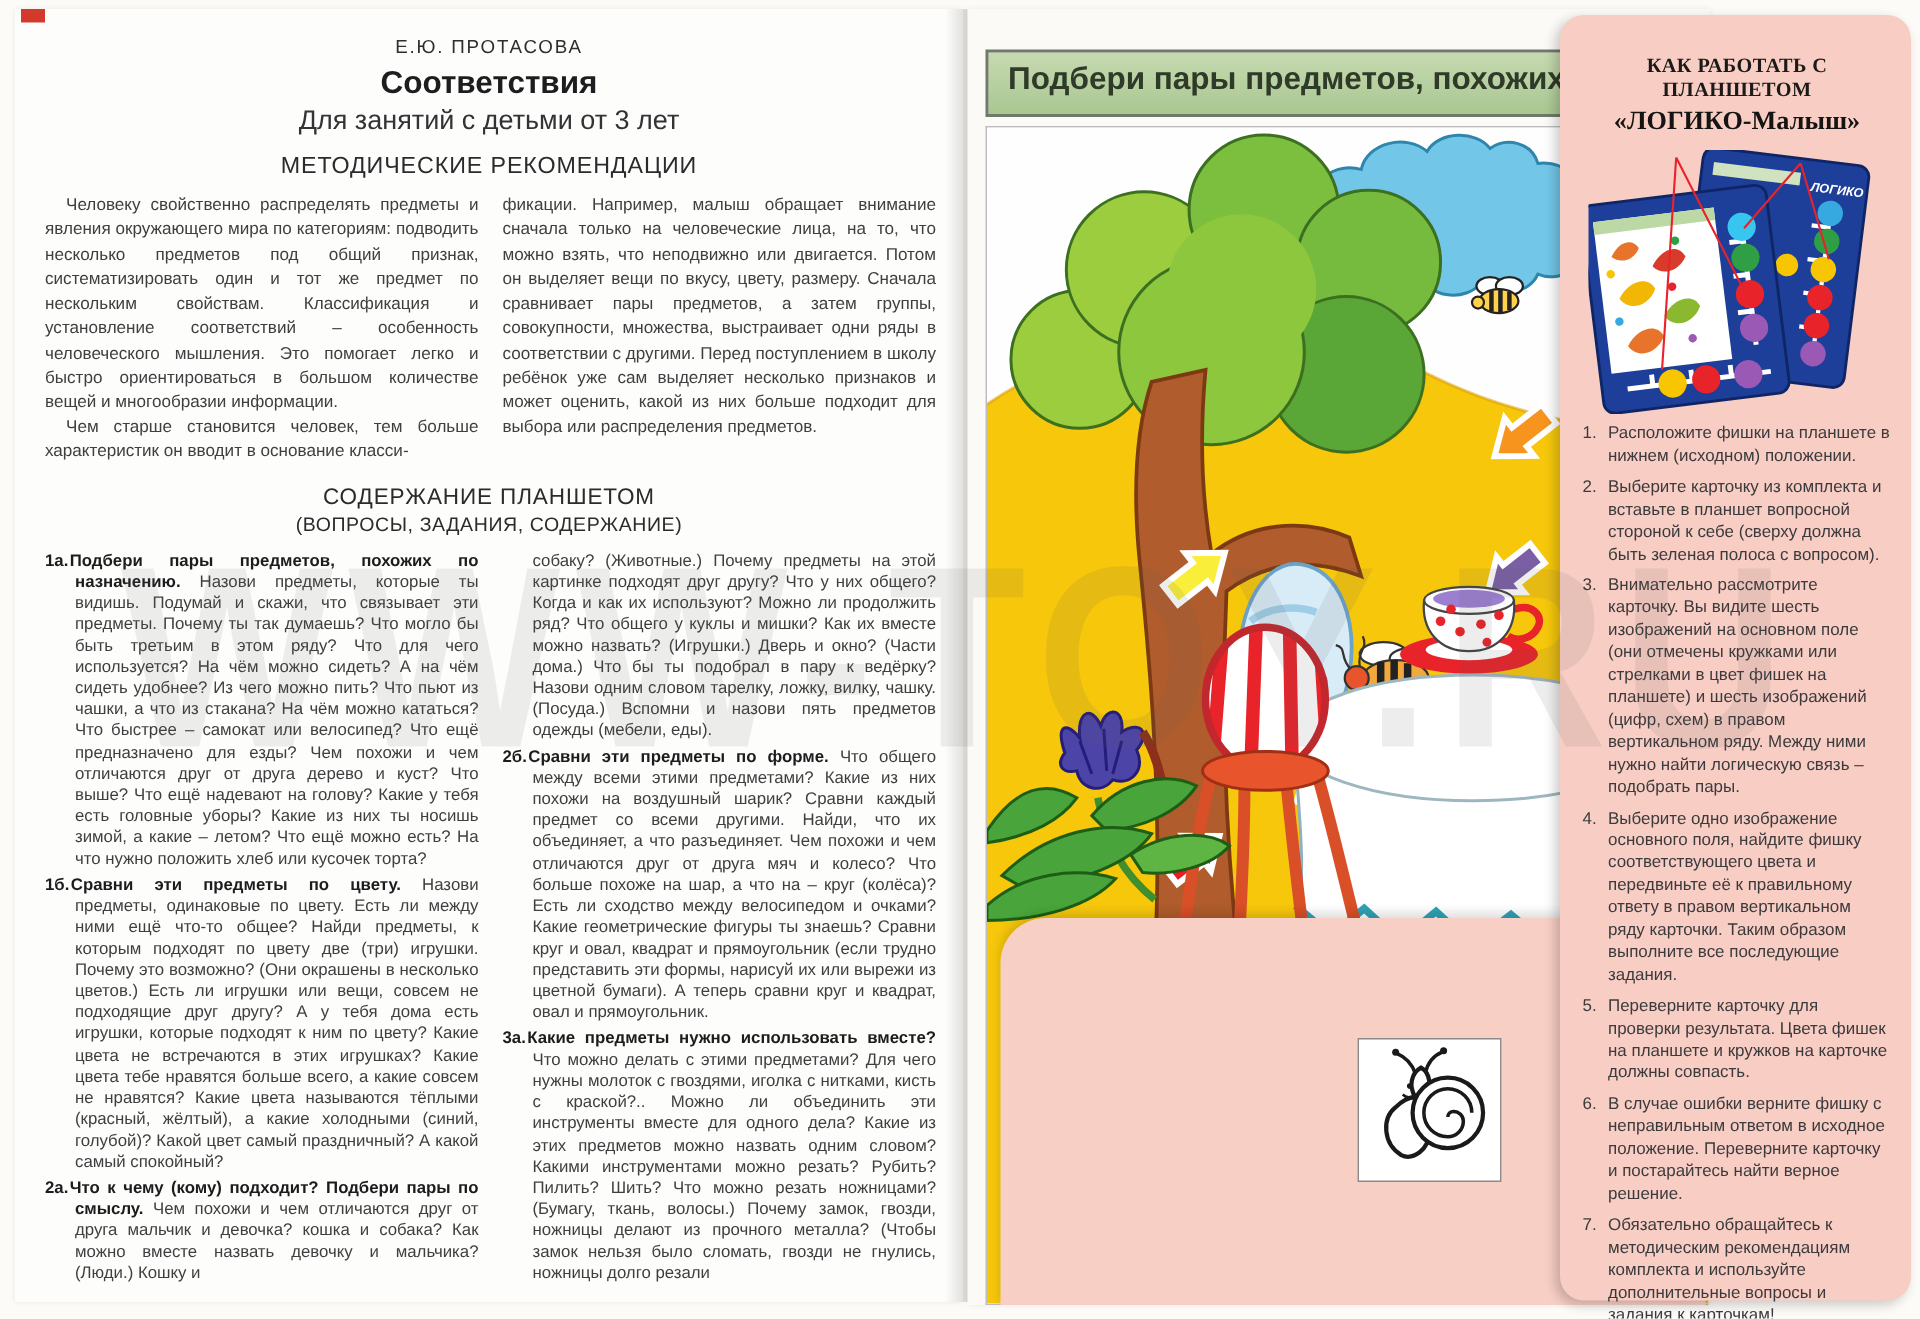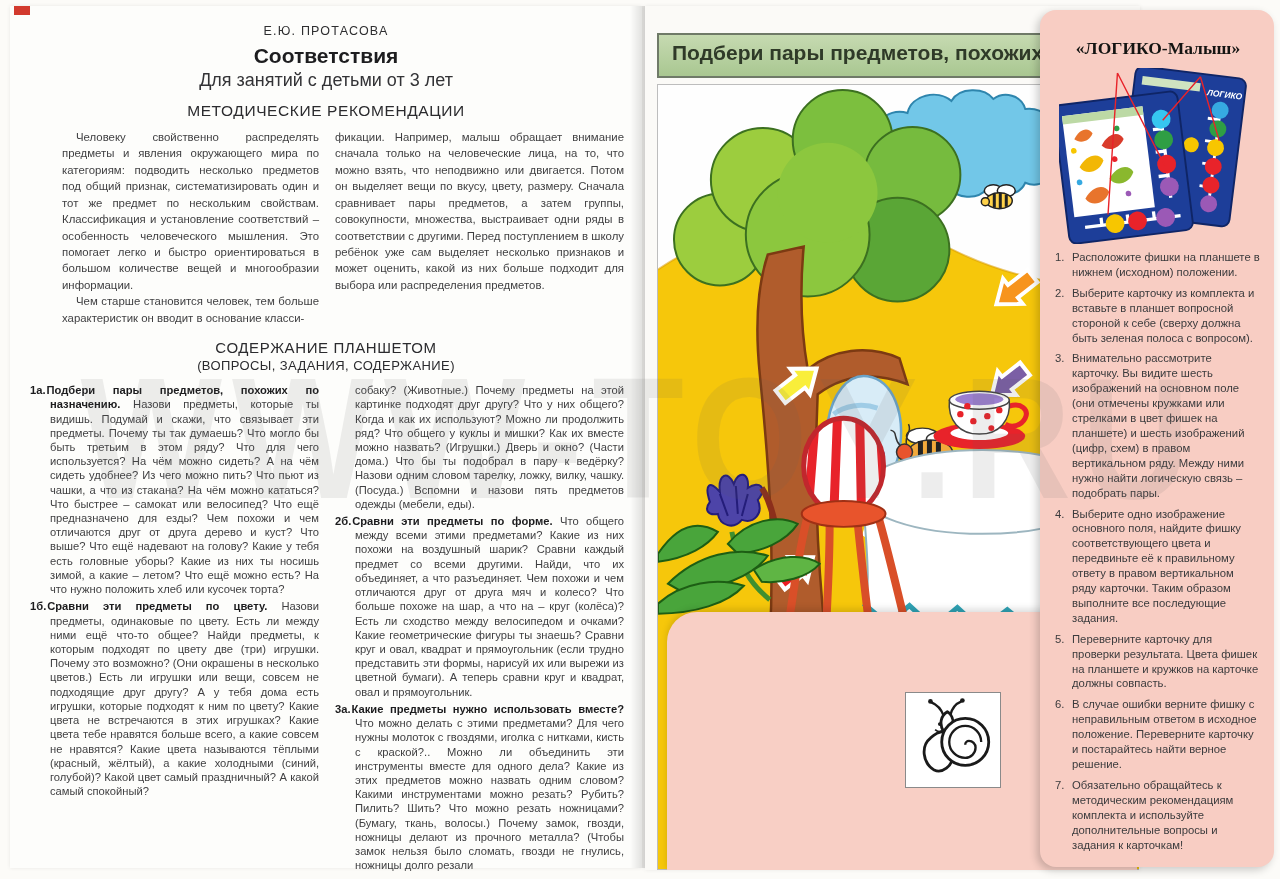--- a/index.html
+++ b/index.html
@@ -20,21 +20,21 @@
   }
   .corner-mark{position:absolute;left:4px;top:0;width:16px;height:9px;background:#d23a2e;}
   .lp-author{margin-top:18px;text-align:center;font-size:12.5px;letter-spacing:1.2px;color:#2e2e30;}
   .lp-title{margin-top:6px;text-align:center;font-size:21px;font-weight:bold;color:#1d1d1f;}
   .lp-subtitle{margin-top:2px;text-align:center;font-size:18px;color:#333336;}
   .lp-section{margin-top:11px;text-align:center;font-size:15.5px;letter-spacing:0.6px;color:#2b2b2e;}
   .cols{display:flex;gap:16px;padding:0 18px 0 20px;}
   .cols .col{flex:1;min-width:0;}
   .intro{margin-top:9px;}
   .para{margin:0;font-size:11.4px;line-height:1.44;text-align:justify;}
-  .para.indent{text-indent:14px;margin-left:32px;}
+  .para.indent{text-indent:14px;}
   .lp-section2{margin-top:13px;text-align:center;color:#2b2b2e;}
   .lp-s2a{font-size:15px;letter-spacing:0.6px;}
   .lp-s2b{font-size:13px;letter-spacing:0.4px;margin-top:2px;}
   .items{margin-top:10px;}
   .item{margin:0 0 3px;font-size:11.2px;line-height:1.27;text-align:justify;padding-left:20px;text-indent:-20px;}
   .item.cont{text-indent:0;}
   .item b{color:#1c1c1e;}
 
   
   .gutter{position:absolute;left:630px;top:6px;width:26px;height:862px;z-index:1;
@@ -118,20 +118,21 @@
 
     <div class="lp-section2">
       <div class="lp-s2a">СОДЕРЖАНИЕ ПЛАНШЕТОМ</div>
       <div class="lp-s2b">(ВОПРОСЫ, ЗАДАНИЯ, СОДЕРЖАНИЕ)</div>
     </div>
 
     <div class="cols items">
       <div class="col">
         <p class="item"><b>1а.</b> <b>Подбери пары предметов, похожих по назначению.</b> <span>Назови предметы, которые ты видишь. Подумай и скажи, что связывает эти предметы. Почему ты так думаешь? Что могло бы быть третьим в этом ряду? Что для чего используется? На чём можно сидеть? А на чём сидеть удобнее? Из чего можно пить? Что пьют из чашки, а что из стакана? На чём можно кататься? Что быстрее – самокат или велосипед? Что ещё предназначено для езды? Чем похожи и чем отличаются друг от друга дерево и куст? Что выше? Что ещё надевают на голову? Какие у тебя есть головные уборы? Какие из них ты носишь зимой, а какие – летом? Что ещё можно есть? На что нужно положить хлеб или кусочек торта?</span></p>
         <p class="item"><b>1б.</b> <b>Сравни эти предметы по цвету.</b> <span>Назови предметы, одинаковые по цвету. Есть ли между ними ещё что-то общее? Найди предметы, к которым подходят по цвету две (три) игрушки. Почему это возможно? (Они окрашены в несколько цветов.) Есть ли игрушки или вещи, совсем не подходящие друг другу? А у тебя дома есть игрушки, которые подходят к ним по цвету? Какие цвета не встречаются в этих игрушках? Какие цвета тебе нравятся больше всего, а какие совсем не нравятся? Какие цвета называются тёплыми (красный, жёлтый), а какие холодными (синий, голубой)? Какой цвет самый праздничный? А какой самый спокойный?</span></p>
+        <p class="item"><b>2а.</b> <b>Что к чему (кому) подходит? Подбери пары по смыслу.</b> <span>Чем похожи и чем отличаются друг от друга мальчик и девочка? кошка и собака? Как можно вместе назвать девочку и мальчика? (Люди.) Кошку и</span></p>
       </div>
       <div class="col">
         <p class="item cont"><span>собаку? (Животные.) Почему предметы на этой картинке подходят друг другу? Что у них общего? Когда и как их используют? Можно ли продолжить ряд? Что общего у куклы и мишки? Как их вместе можно назвать? (Игрушки.) Дверь и окно? (Части дома.) Что бы ты подобрал в пару к ведёрку? Назови одним словом тарелку, ложку, вилку, чашку. (Посуда.) Вспомни и назови пять предметов одежды (мебели, еды).</span></p>
         <p class="item"><b>2б.</b> <b>Сравни эти предметы по форме.</b> <span>Что общего между всеми этими предметами? Какие из них похожи на воздушный шарик? Сравни каждый предмет со всеми другими. Найди, что их объединяет, а что разъединяет. Чем похожи и чем отличаются друг от друга мяч и колесо? Что больше похоже на шар, а что на – круг (колёса)? Есть ли сходство между велосипедом и очками? Какие геометрические фигуры ты знаешь? Сравни круг и овал, квадрат и прямоугольник (если трудно представить эти формы, нарисуй их или вырежи из цветной бумаги). А теперь сравни круг и квадрат, овал и прямоугольник.</span></p>
         <p class="item"><b>3а.</b> <b>Какие предметы нужно использовать вместе?</b> <span>Что можно делать с этими предметами? Для чего нужны молоток с гвоздями, иголка с нитками, кисть с краской?.. Можно ли объединить эти инструменты вместе для одного дела? Какие из этих предметов можно назвать одним словом? Какими инструментами можно резать? Рубить? Пилить? Шить? Что можно резать ножницами? (Бумагу, ткань, волосы.) Почему замок, гвозди, ножницы делают из прочного металла? (Чтобы замок нельзя было сломать, гвозди не гнулись, ножницы долго резали</span></p>
       </div>
     </div>
   </div>
 
   <div class="gutter"></div>
@@ -278,20 +279,21 @@
           <circle cx="36" cy="33" r="2" fill="#1a1a1a"></circle>
           <path d="M31,39 Q35,43 40,39" stroke="#1a1a1a" stroke-width="1.8" fill="none"></path>
           <circle cx="63" cy="52" r="25" fill="#ffffff" stroke="#1a1a1a" stroke-width="3"></circle>
           <path d="M63,52 m17,0 a17,17 0 1,0 -17,17 a11,11 0 0,0 11,-11 a7,7 0 0,0 -7,-7 a4,4 0 0,0 -4,4" fill="none" stroke="#1a1a1a" stroke-width="2.5"></path>
         </svg>
       </div>
     </div>
   </div>
 
   <div class="pink-panel">
+    <div class="panel-title1">КАК РАБОТАТЬ С ПЛАНШЕТОМ</div>
     <div class="panel-title2">«ЛОГИКО-Малыш»</div>
 
     <div class="tablet-fig">
       <svg viewBox="0 0 210 180">
 
         <g transform="rotate(7 140 80)">
           <rect x="72" y="2" width="118" height="158" rx="8" fill="#1d3e99" stroke="#0f2566" stroke-width="2"></rect>
           <rect x="80" y="12" width="62" height="9" fill="#cfe3c0"></rect>
           <text x="150" y="24" font-size="9" font-weight="bold" font-style="italic" fill="#ffffff" font-family="Liberation Sans, sans-serif">ЛОГИКО</text>
           <path d="M166,32 L166,140 M166,48 L154,48 M166,72 L154,72 M166,96 L154,96 M166,120 L154,120" stroke="#ffffff" stroke-width="3" fill="none"></path>

